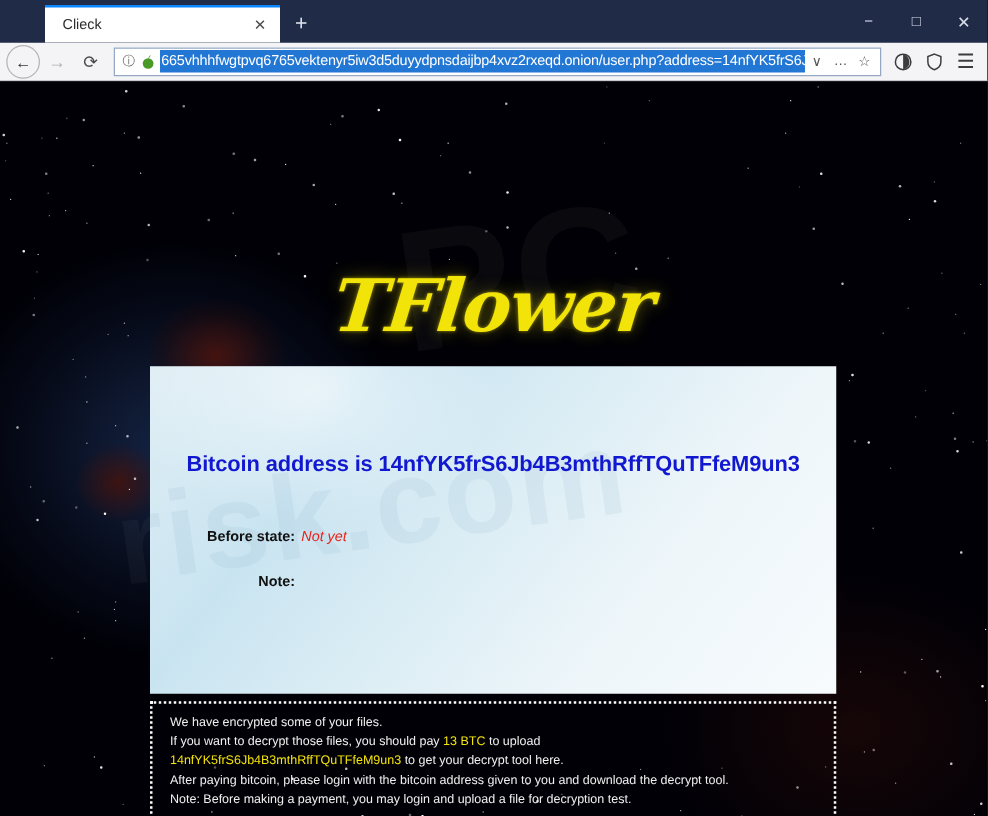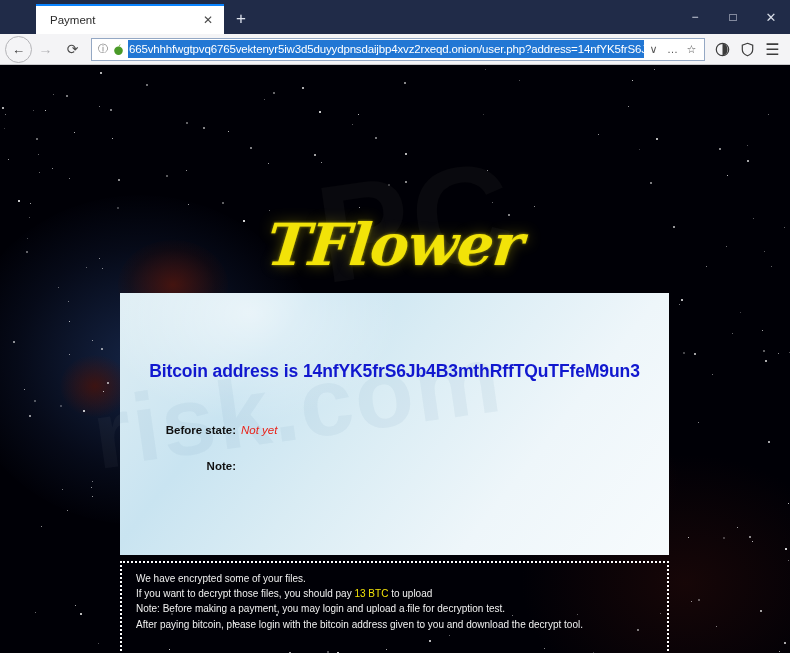--- a/index.html
+++ b/index.html
@@ -286,21 +286,21 @@
   .note-line.spacer { height: 12px; }
   .hl-yellow { color: #f2e308; }
 </style>
 </head>
 <body>
 
 <div class="window">
 
   <div class="tabstrip">
     <div class="tab">
-      <span class="tab-title">Payment</span>
+      <span class="tab-title">Clieck</span>
       <span class="tab-close">✕</span>
     </div>
     <div class="newtab">+</div>
     <div class="wincontrols">
       <div class="wc">−</div>
       <div class="wc">□</div>
       <div class="wc close">✕</div>
     </div>
   </div>
 
@@ -521,20 +521,23 @@
       <div class="field-row row-test">
         <div class="field-label">Note:</div>
       </div>
     </div>
 
     <div class="notebox">
       <div class="note-line">We have encrypted some of your files.</div>
       <div class="note-line">
         <span>If you want to decrypt those files, you should pay </span><span class="hl-yellow">13 BTC</span><span> to upload</span>
       </div>
+      <div class="note-line">
+        <span class="hl-yellow">14nfYK5frS6Jb4B3mthRffTQuTFfeM9un3</span><span> to get your decrypt tool here.</span>
+      </div>
+      <div class="note-line">After paying bitcoin, please login with the bitcoin address given to you and download the decrypt tool.</div>
       <div class="note-line">Note: Before making a payment, you may login and upload a file for decryption test.</div>
-      <div class="note-line">After paying bitcoin, please login with the bitcoin address given to you and download the decrypt tool.</div>
       <div class="note-line spacer"></div>
 
     </div>
 
   </div>
 </div>
 
 </body></html>

